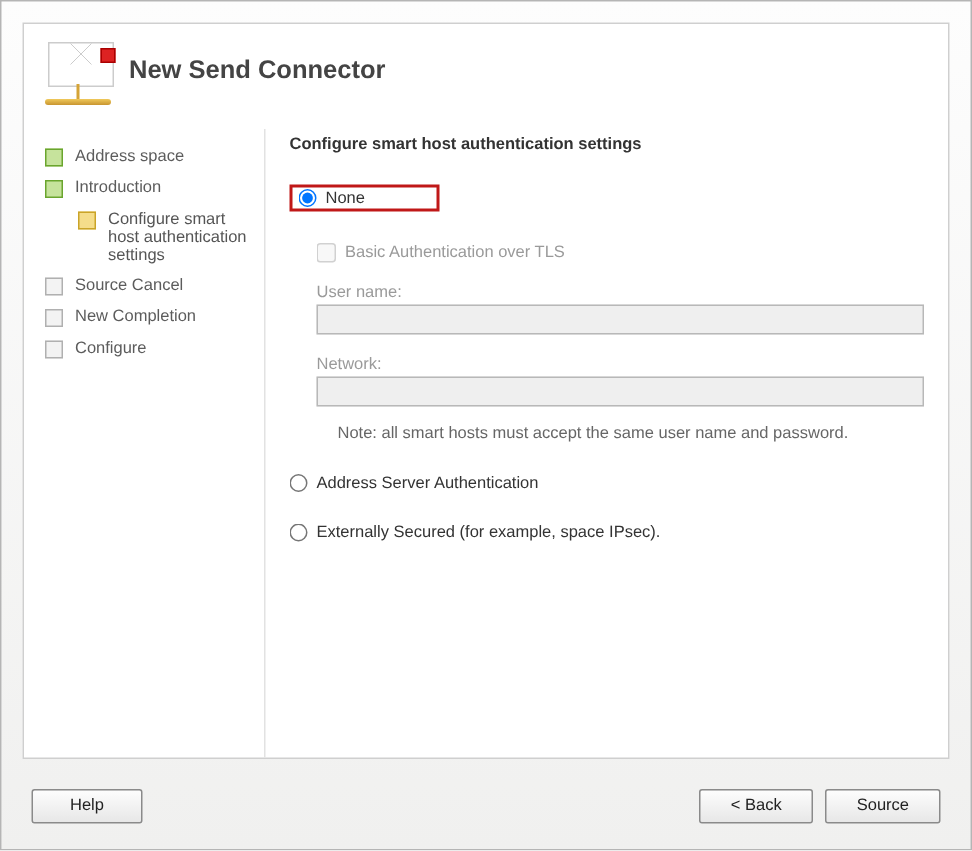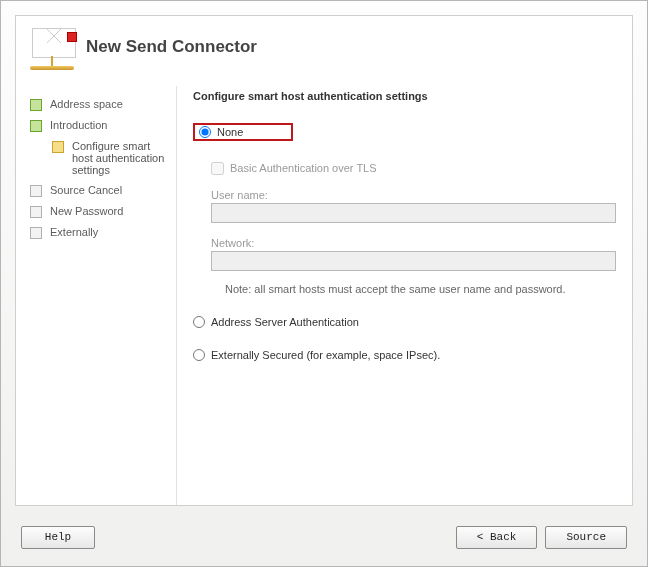--- a/index.html
+++ b/index.html
@@ -210,21 +210,21 @@
     height: 58px;
     display: flex;
     align-items: center;
     padding: 0 20px;
   }
   .btn {
     height: 23px;
     min-width: 74px;
     border: 1px solid #8a8a8a;
     background: linear-gradient(#fdfdfd, #e7e7e7);
-    font-family: Liberation Mono, monospace;
+    font-family: Liberation Sans, sans-serif;
     font-size: 11px;
     color: #222;
     padding: 0 20px;
     cursor: pointer;
     border-radius: 2px;
     text-align: center;
   }
   .footer .spacer {
     flex: 1;
   }
@@ -267,25 +267,25 @@
         <div class="step sub">
           <div class="sq"></div>
           <span>Configure smart host authentication settings</span>
         </div>
         <div class="step">
           <div class="sq pending"></div>
           <span>Source Cancel</span>
         </div>
         <div class="step">
           <div class="sq pending"></div>
-          <span>New Password</span>
+          <span>New Completion</span>
         </div>
         <div class="step">
           <div class="sq pending"></div>
-          <span>Externally</span>
+          <span>Configure</span>
         </div>
       </div>
 
       <div class="divider"></div>
 
       <div class="content">
         <div class="section-title">Configure smart host authentication settings</div>
 
         <div class="radio-row">
           <span class="highlight">

